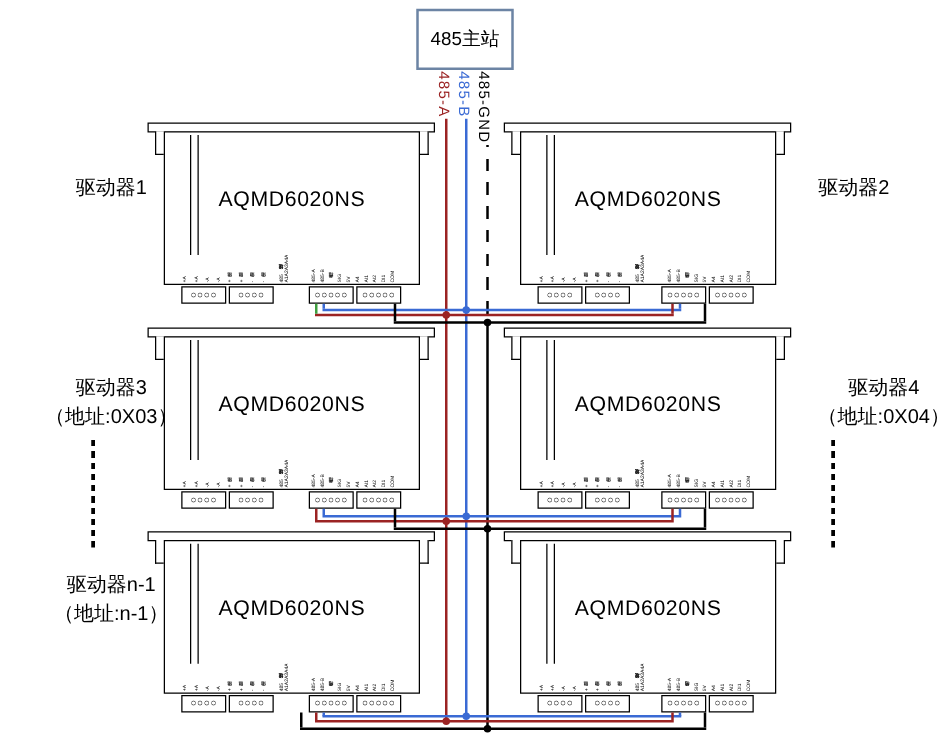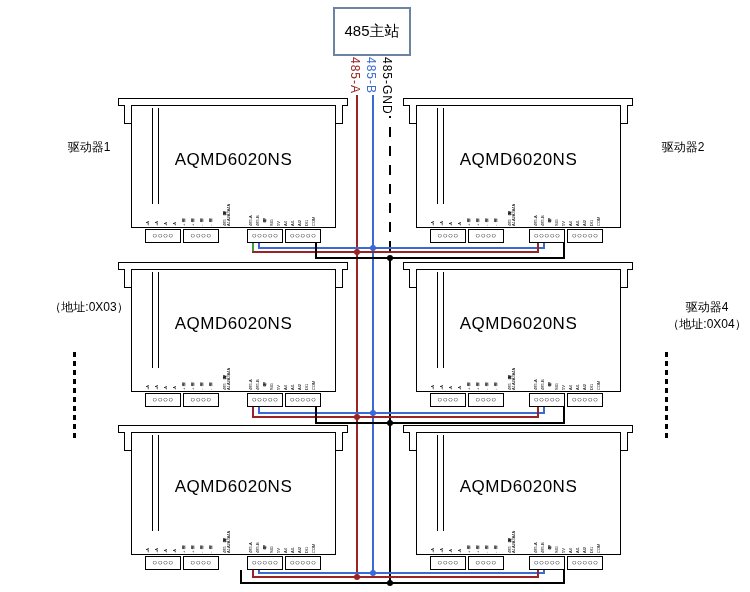--- a/index.html
+++ b/index.html
@@ -44,21 +44,21 @@
   .tsub{display:inline-block;width:34px;border:1px solid #000;background:#fff;
         font-size:8px;line-height:12px;text-align:center;letter-spacing:.5px;overflow:hidden;}
   
   .wire{position:absolute;background:#000;}
   .h{height:2px;} .v{width:2px;}
   .c-a{background:var(--bus_a);} .c-b{background:var(--bus_b);}
   .c-g{background:var(--stub_green);} .c-k{background:var(--bus_gnd);}
   .dot{position:absolute;width:6px;height:6px;border-radius:50%;}
   .d-a{background:var(--bus_a);} .d-b{background:var(--bus_b);} .d-k{background:var(--bus_gnd);}
   
-  .slabel{position:absolute;width:126px;text-align:center;font-size:12px;line-height:1.45;}
+  .slabel{position:absolute;width:126px;text-align:center;font-size:16px;line-height:1.45;}
   
   .dots-v{position:absolute;width:3px;height:86px;
       background:repeating-linear-gradient(180deg,#000 0 5px,transparent 5px 9px);}
 </style>
 </head>
 <body>
 
 <div class="canvas">
 
   <div class="vline v-a"></div>
@@ -356,25 +356,30 @@
     </div>
   </div>
 
   <div class="slabel" style="left:26px;top:139px">
     <div>驱动器1</div>
   </div>
   <div class="slabel" style="left:620px;top:139px">
     <div>驱动器2</div>
   </div>
   <div class="slabel" style="left:26px;top:299px">
+    <div>驱动器3</div>
     <div>（地址:0X03）</div>
   </div>
   <div class="slabel" style="left:644px;top:299px">
     <div>驱动器4</div>
     <div>（地址:0X04）</div>
+  </div>
+  <div class="slabel" style="left:26px;top:457px">
+    <div>驱动器n-1</div>
+    <div>（地址:n-1）</div>
   </div>
   <div class="slabel" style="left:620px;top:460px">
   </div>
 
   <div class="dots-v" style="left:73px;top:352px"></div>
   <div class="dots-v" style="left:665px;top:352px"></div>
 
   <div class="wire h c-b" style="left:258px;top:247px;width:287px"></div>
   <div class="wire h c-a" style="left:252px;top:251px;width:287px"></div>
   <div class="wire h c-k" style="left:315px;top:257px;width:250px"></div>

